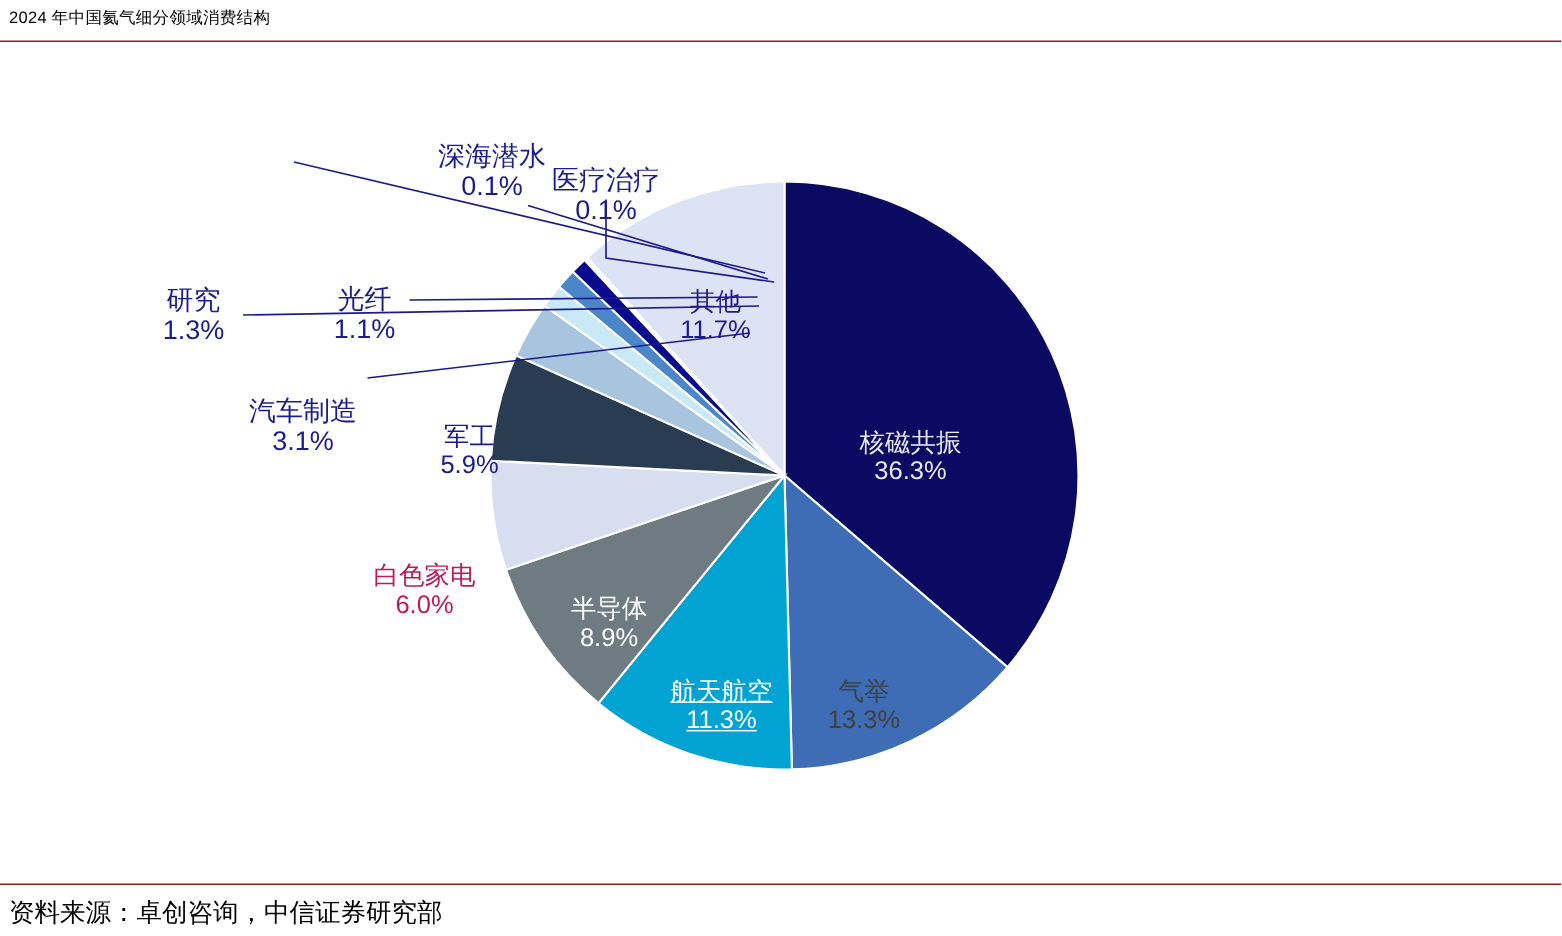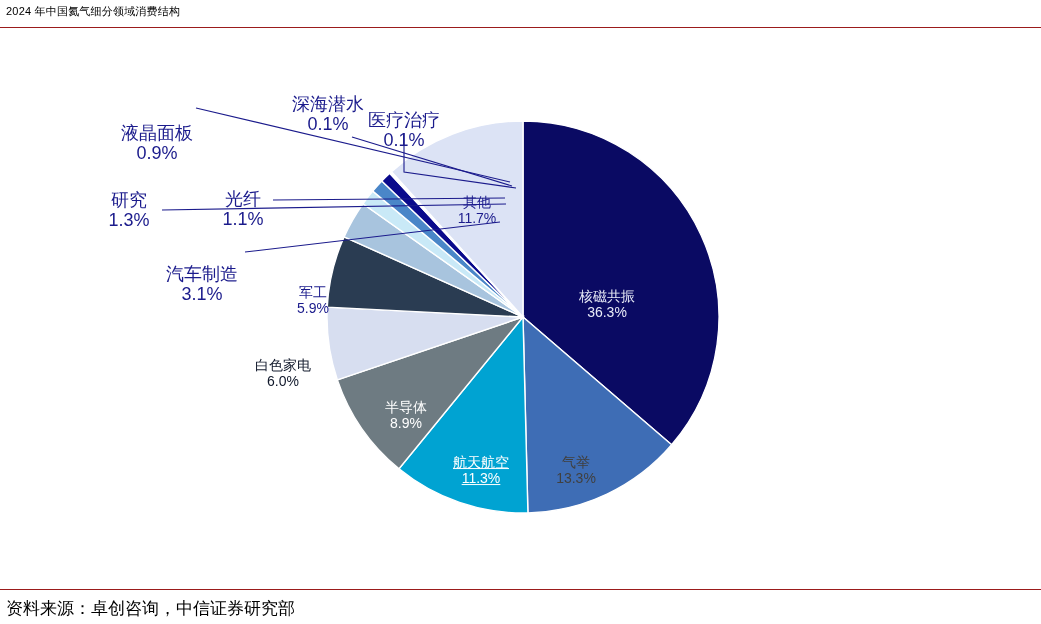--- a/index.html
+++ b/index.html
@@ -82,34 +82,34 @@
   #label-lcd      { left: 157px; top: 93px;  transform: translateX(-50%); }
   #label-diving   { left: 308px; top: 64px;  transform: translateX(-50%); margin-left: 20px; }
   #label-medical  { left: 404px; top: 80px;  transform: translateX(-50%); }
   #label-research { left: 129px; top: 160px; transform: translateX(-50%); }
   #label-fiber    { left: 243px; top: 159px; transform: translateX(-50%); }
   #label-auto     { left: 202px; top: 234px; transform: translateX(-50%); }
 
   
   .inside-label {
     position: absolute;
-    font-size: 14px;
+    font-size: 17px;
     line-height: 1.14;
     text-align: center;
     white-space: nowrap;
     transform: translate(-50%, -50%);
   }
   .inside-label .lbl-name { display: block; }
   .inside-label .lbl-val  { display: block; }
 
   #label-mri        { left: 607px; top: 275px; color: #E8EBF7; }
   #label-gaslift    { left: 576px; top: 441px; color: #404040; }
   #label-aerospace  { left: 481px; top: 441px; color: #FFFFFF; text-decoration: underline; }
   #label-semi       { left: 406px; top: 386px; color: #FFFFFF; }
-  #label-appliance  { left: 283px; top: 344px; color: #0f172a; }
+  #label-appliance  { left: 283px; top: 364px; color: #be185d; }
   #label-defense    { left: 313px; top: 271px; color: #1B1B8C; }
   #label-other      { left: 477px; top: 181px; color: #1B1B8C; }
 </style>
 </head>
 <body>
 
 <div id="chart-title">2024 年中国氦气细分领域消费结构</div>
 <div id="header-rule"></div>
 
 <div id="chart-area">
@@ -139,24 +139,20 @@
       <path d="M 404 103 L 404 142 L 516 158"></path>
 
       <path d="M 162 180 L 506 174"></path>
 
       <path d="M 273 170 L 505 168"></path>
 
       <path d="M 245 222 L 500 192"></path>
     </g>
   </svg>
 
-  <div class="outside-label" id="label-lcd">
-    <span class="lbl-name">液晶面板</span>
-    <span class="lbl-val">0.9%</span>
-  </div>
 
   <div class="outside-label" id="label-diving">
     <span class="lbl-name">深海潜水</span>
     <span class="lbl-val">0.1%</span>
   </div>
 
   <div class="outside-label" id="label-medical">
     <span class="lbl-name">医疗治疗</span>
     <span class="lbl-val">0.1%</span>
   </div>

